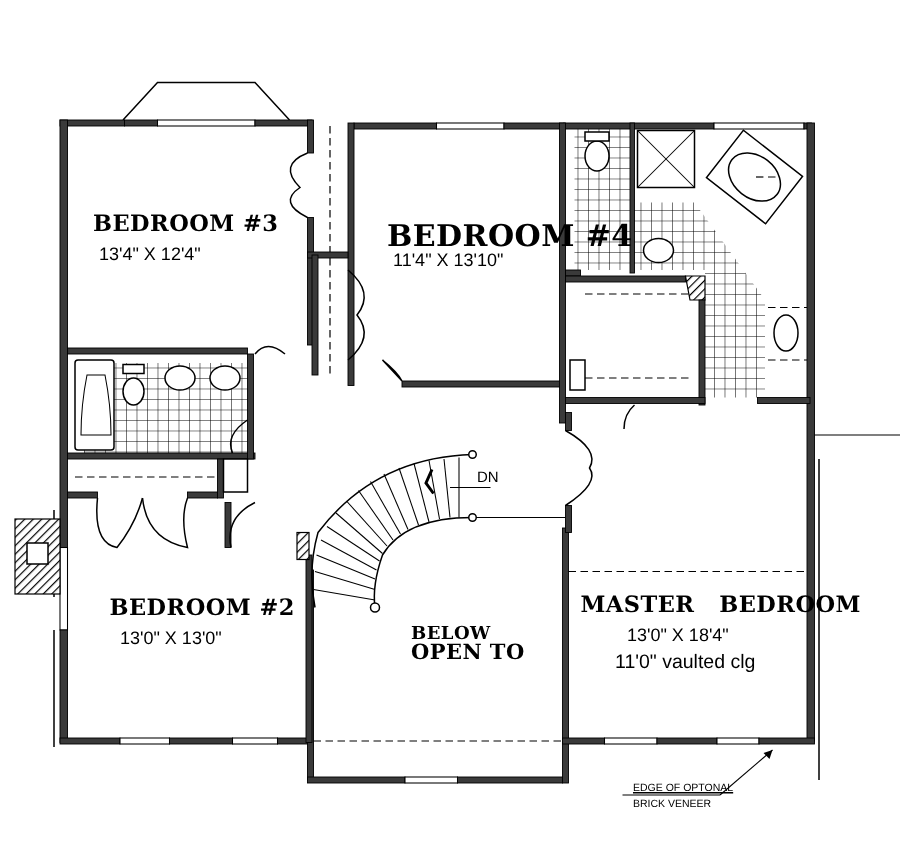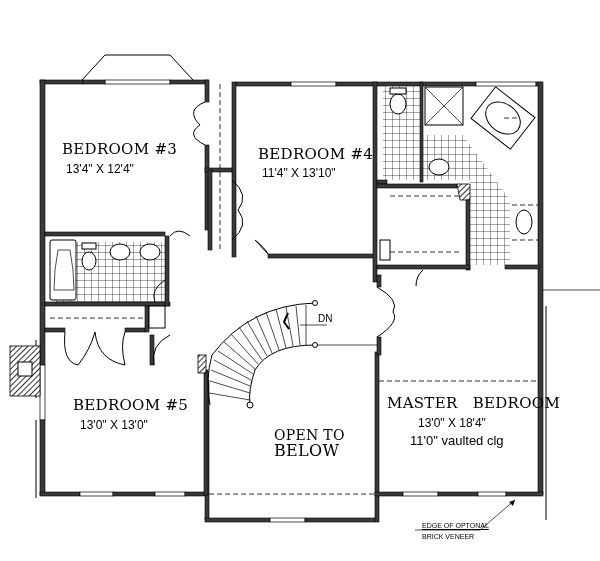--- a/index.html
+++ b/index.html
@@ -6,21 +6,21 @@
     body { width: 600px; height: 561px; overflow: hidden; position: relative; }
     #plan { position: absolute; left: 0; top: 0; width: 600px; height: 561px; }
     .wall { fill: #3a3a3a; stroke: #000; stroke-width: 0.6; }
     .thin { fill: none; stroke: #000; stroke-width: 1; }
     .hair { fill: none; stroke: #000; stroke-width: 0.7; }
     .dash { fill: none; stroke: #000; stroke-width: 0.8; stroke-dasharray: 5 3; }
     .win { fill: #ffffff; stroke: #000; stroke-width: 0.7; }
     .tile { fill: url(#tilepat); stroke: none; }
     .fixture { fill: #fff; stroke: #000; stroke-width: 1; }
     .hatch { fill: url(#hatchpat); stroke: #000; stroke-width: 0.8; }
-    .lbl { position: absolute; font-family: "DejaVu Serif", serif; font-weight: normal; color: #000; white-space: nowrap; letter-spacing: 0.3px; }
+    .lbl { position: absolute; font-family: "DejaVu Serif", serif; font-weight: bold; color: #000; white-space: nowrap; letter-spacing: 0.3px; }
     .dim { position: absolute; font-family: "Liberation Sans", sans-serif; color: #000; white-space: nowrap; }
     .note { position: absolute; font-family: "Liberation Sans", sans-serif; font-size: 7px; color: #000; white-space: nowrap; }
   </style>
 </head>
 <body>
 
 <svg id="plan" viewBox="0 0 600 561" xmlns="http://www.w3.org/2000/svg">
   <defs>
     <pattern id="tilepat" width="7" height="7" patternUnits="userSpaceOnUse">
       <rect width="7" height="7" fill="#fff"></rect>
@@ -201,29 +201,29 @@
   <g>
     <line class="hair" x1="480" y1="530" x2="515" y2="500"></line>
     <polygon points="515,500 509,502 513,506" fill="#000"></polygon>
     <line class="hair" x1="415" y1="530" x2="480" y2="530"></line>
   </g>
 </svg>
 
 <div class="lbl" style="left:62px;top:140px;font-size:15px;">BEDROOM #3</div>
 <div class="dim" style="left:66px;top:162px;font-size:12px;">13'4" X 12'4"</div>
 
-<div class="lbl" style="left:258px;top:145px;font-size:15px;">BEDROOM #4</div>
+<div class="lbl" style="left:258px;top:145px;font-size:20px;">BEDROOM #4</div>
 <div class="dim" style="left:262px;top:166px;font-size:12px;">11'4" X 13'10"</div>
 
-<div class="lbl" style="left:73px;top:396px;font-size:15px;">BEDROOM #5</div>
+<div class="lbl" style="left:73px;top:396px;font-size:15px;">BEDROOM #2</div>
 <div class="dim" style="left:80px;top:418px;font-size:12px;">13'0" X 13'0"</div>
 
 <div class="lbl" style="left:387px;top:394px;font-size:15px;white-space:pre;">MASTER   BEDROOM</div>
 <div class="dim" style="left:418px;top:416px;font-size:12px;">13'0" X 18'4"</div>
 <div class="dim" style="left:410px;top:433px;font-size:13px;">11'0" vaulted clg</div>
 
 <div class="lbl" style="left:274px;top:427px;font-size:14px;">OPEN TO</div>
-<div class="lbl" style="left:274px;top:441px;font-size:16px;">BELOW</div>
+<div class="lbl" style="left:274px;top:415px;font-size:12px;">BELOW</div>
 
 <div class="dim" style="left:318px;top:313px;font-size:10px;">DN</div>
 
 <div class="note" style="left:422px;top:522px;text-decoration:underline;">EDGE OF OPTONAL</div>
 <div class="note" style="left:422px;top:533px;">BRICK VENEER</div>
 
 </body></html>

